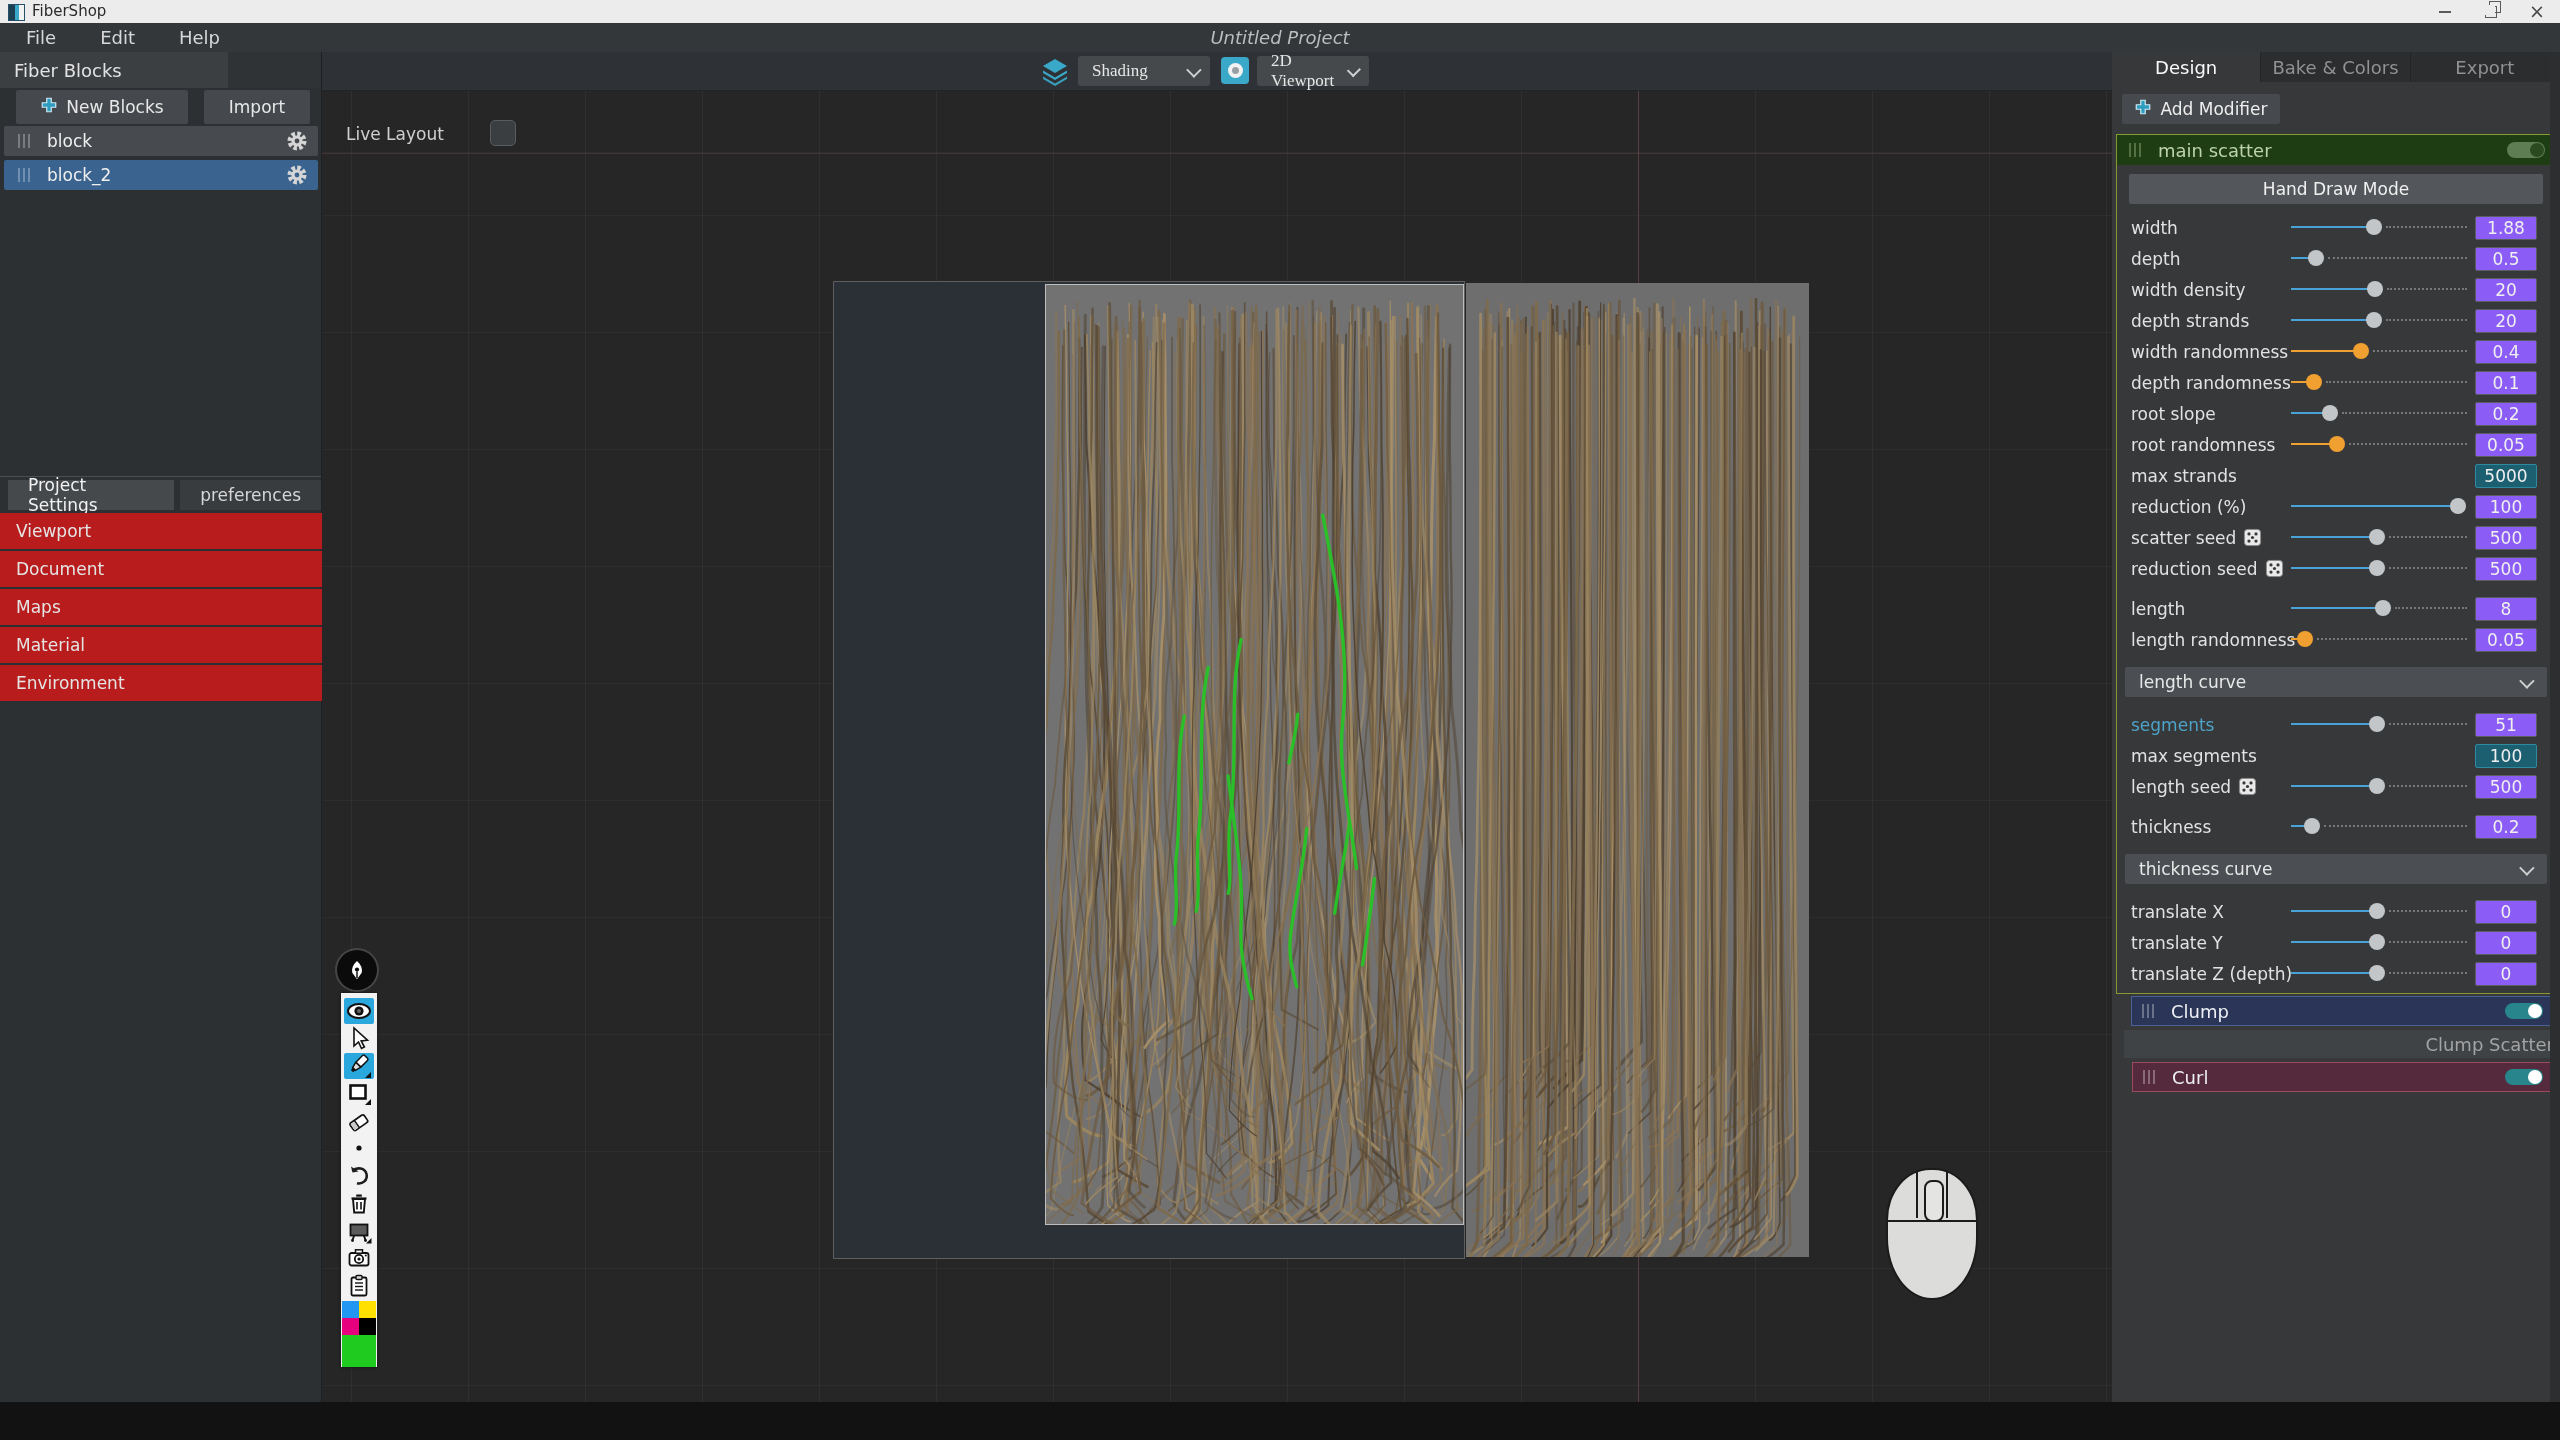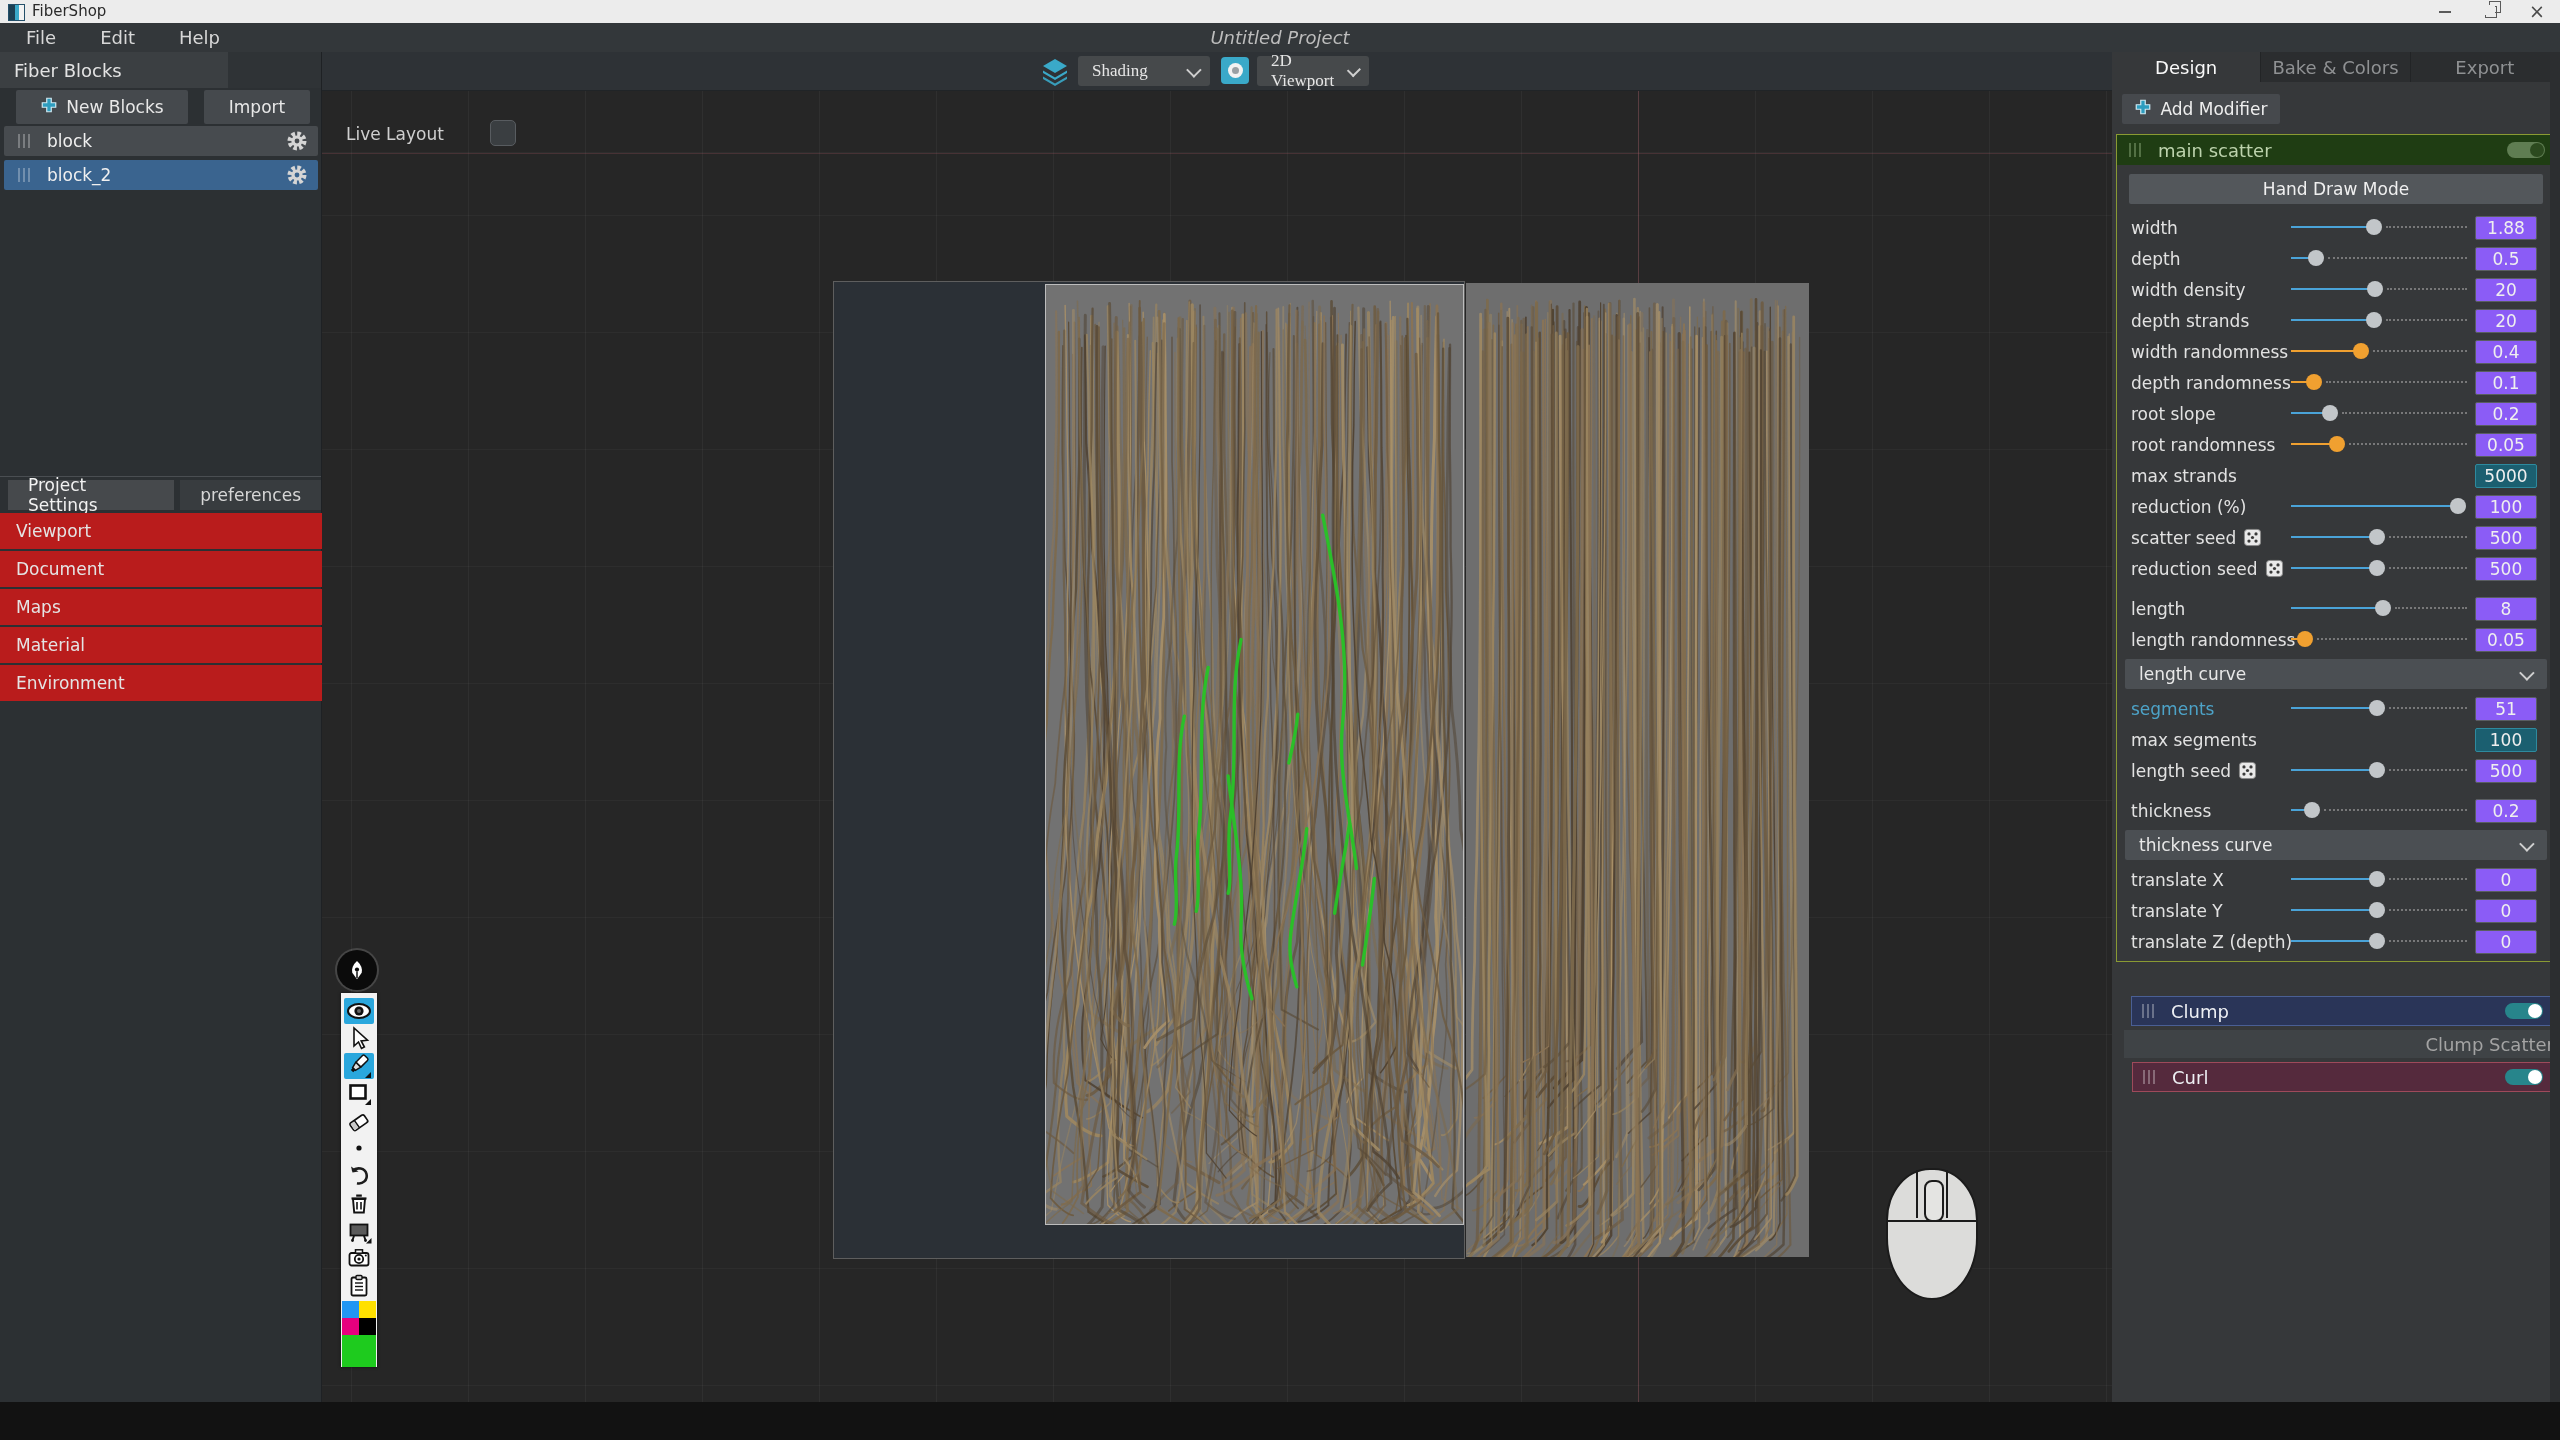--- a/index.html
+++ b/index.html
@@ -110,21 +110,21 @@
   #params{position:relative;}
   .prow{position:relative;height:31px;}
   .pgap{height:9px;}
   .plabel{position:absolute;left:14px;top:50%;transform:translateY(-50%);font-size:17px;color:#e2e2e2;display:flex;align-items:center;gap:7px;white-space:nowrap;}
   .ptrack{position:absolute;left:174px;top:0;width:176px;height:31px;}
   .pfill{position:absolute;left:0;top:14px;height:2px;}
   .pdots{position:absolute;top:14px;height:0;right:0;border-top:2px dotted #8e8e8e;opacity:.75;}
   .pknob{position:absolute;top:7px;width:16px;height:16px;border-radius:50%;}
   .pbox{position:absolute;right:18px;top:3.5px;width:62px;height:24px;background:#8b5cf6;border:1px solid #5a5e62;border-radius:2px;display:flex;align-items:center;justify-content:center;font-size:17px;color:#efefef;box-sizing:border-box;}
   .pbox.hl{background:#1b5f70;border-color:#2e8a9e;}
-  .curvebar{height:30px;margin:4px 8px;background:#4b4f53;border-radius:2px;display:flex;align-items:center;justify-content:space-between;padding:0 16px 0 14px;font-size:17px;color:#e8e8e8;}
+  .curvebar{height:30px;margin:12px 8px;background:#4b4f53;border-radius:2px;display:flex;align-items:center;justify-content:space-between;padding:0 16px 0 14px;font-size:17px;color:#e8e8e8;}
 
   #modifiers{position:absolute;left:4px;top:944px;width:438px;}
   .mod{position:relative;height:30px;display:flex;align-items:center;margin-bottom:4px;box-sizing:border-box;}
   .mod .mlabel{margin-left:16px;font-size:18px;color:#eef0f4;flex:1;}
   .mod.blue{background:#2a3558;border:1px solid #4a5f94;}
   .mod.red{background:#552a3d;border:1px solid #9e4a5a;}
   .mod.plain{background:#3f4346;height:28px;}
   .mod.plain .mlabel{margin-left:22px;color:#a3a3a3;text-align:right;}
   .mod .drag-handle{background:repeating-linear-gradient(90deg,rgba(255,255,255,.30) 0 2px,transparent 2px 5px);}
 

